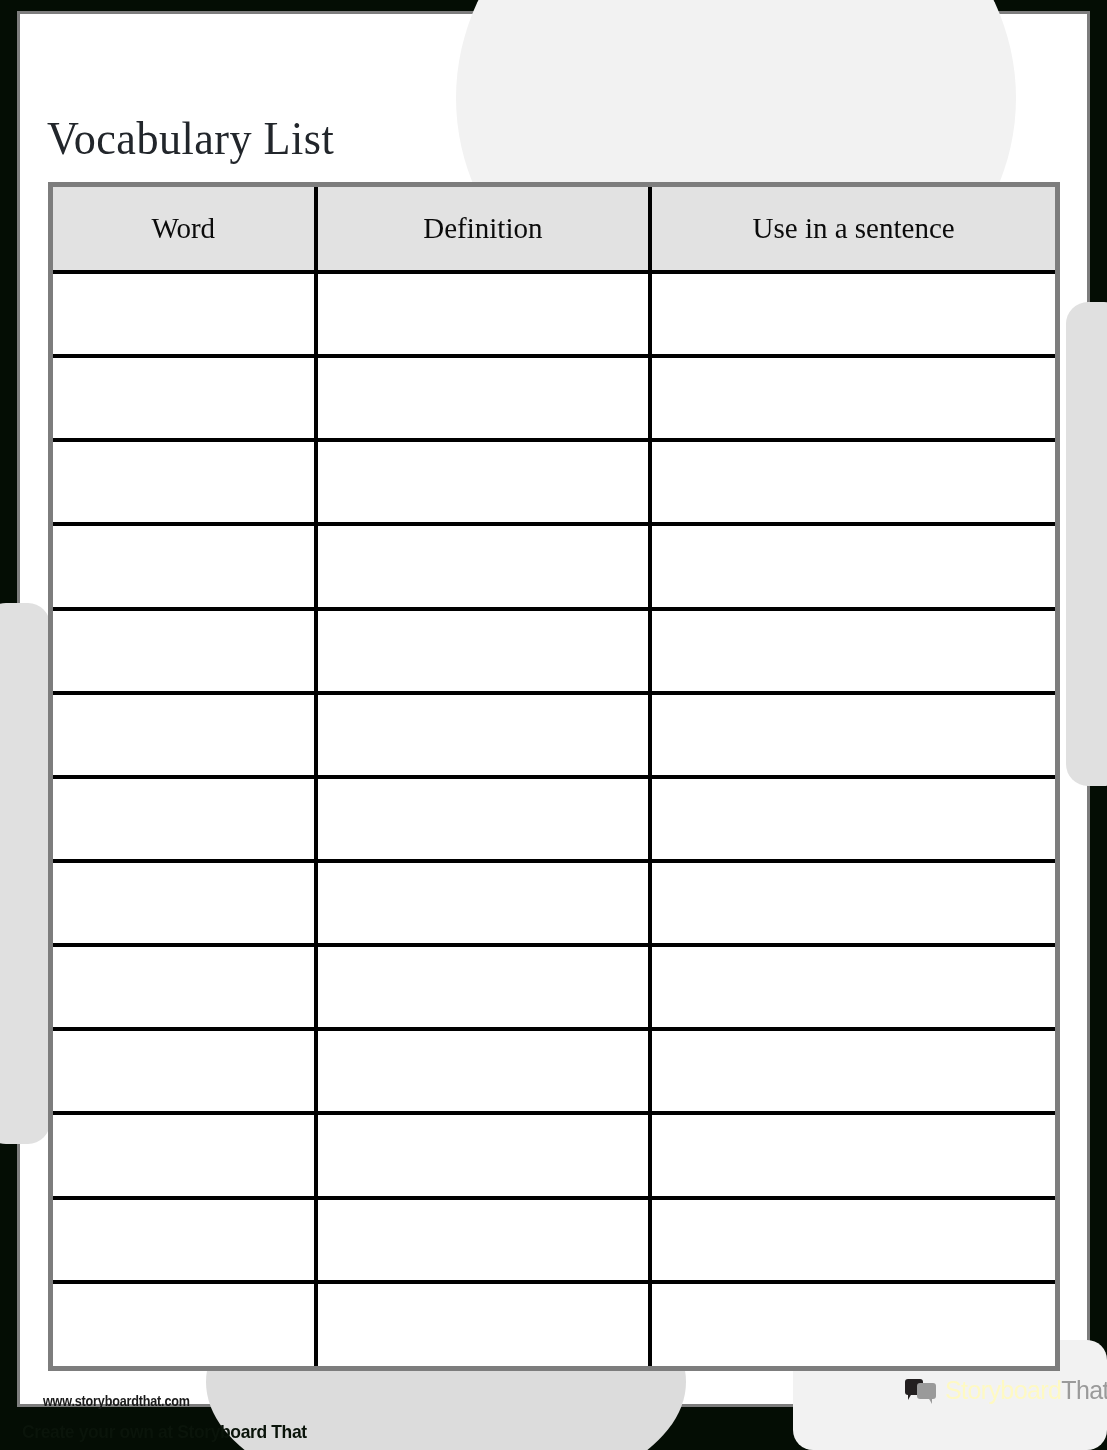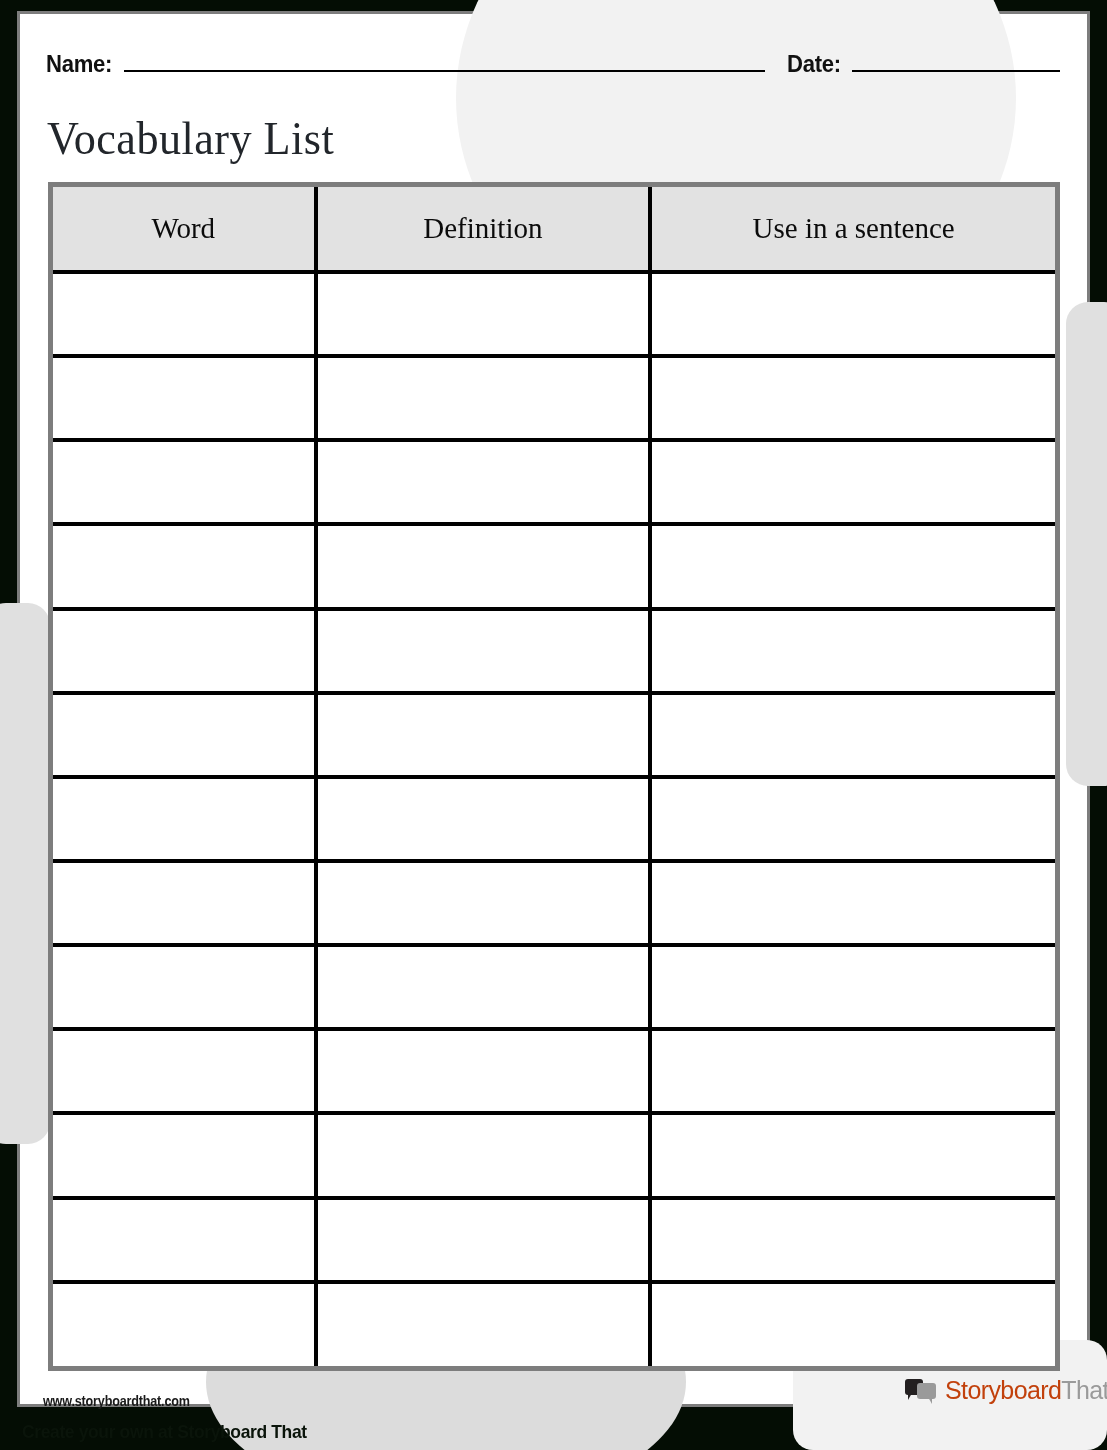--- a/index.html
+++ b/index.html
@@ -237,21 +237,21 @@
     border-right: 4px solid #9a9a9a;
     border-bottom: 7px solid transparent;
   }
 
   .brand-text {
     font-size: 25px;
     letter-spacing: -0.6px;
     line-height: 1;
     white-space: nowrap;
   }
-  .brand-a { color: #c2410c; }
+  .brand-a { color: #fef9c3; }
   .brand-b { color: #9a9a9a; }
 
   .tagline {
     position: absolute;
     left: 22px;
     top: 1421px;
     font-size: 19px;
     font-weight: bold;
     color: #0a140a;
     letter-spacing: -0.4px;
@@ -264,26 +264,20 @@
 </head>
 <body>
 
 <div class="page">
 
   <div class="deco deco-circle-top"></div>
   <div class="deco deco-circle-bottom"></div>
   <div class="deco deco-tab-left"></div>
   <div class="deco deco-tab-right"></div>
 
-  <div class="namedate">
-    <span class="nd-label">Name:</span>
-    <span class="nd-rule nd-rule-name"></span>
-    <span class="nd-label">Date:</span>
-    <span class="nd-rule nd-rule-date"></span>
-  </div>
 
   <div class="title">Vocabulary List</div>
 
   <div class="table-wrap">
     <table class="vocab">
       <thead>
         <tr>
           <th class="col-word">Word</th>
           <th class="col-def">Definition</th>
           <th class="col-sent">Use in a sentence</th>

